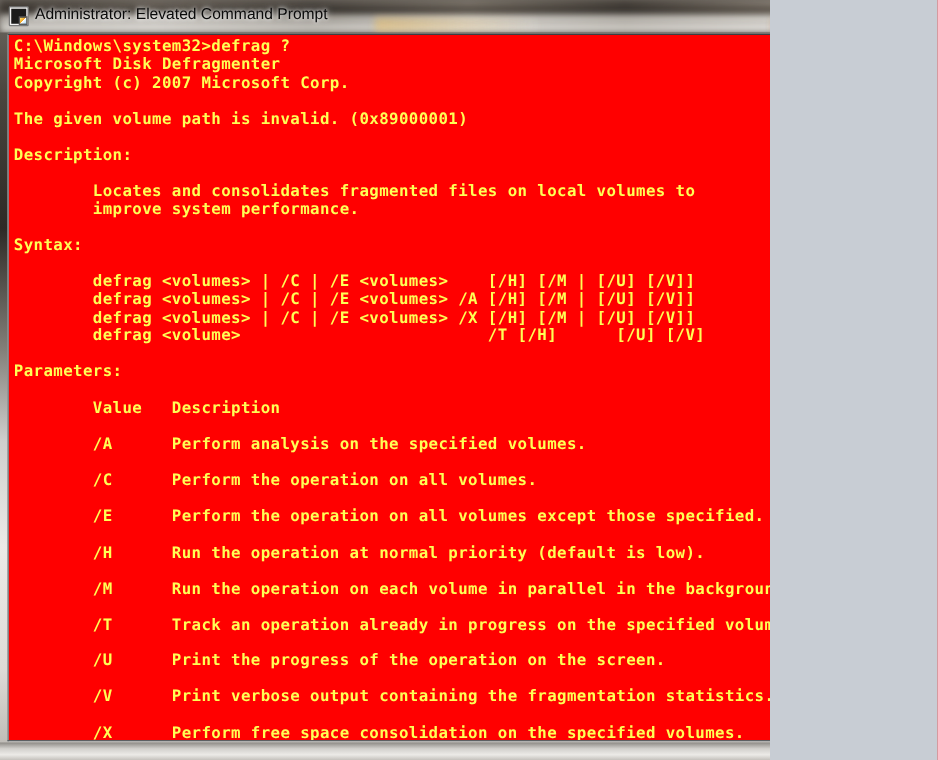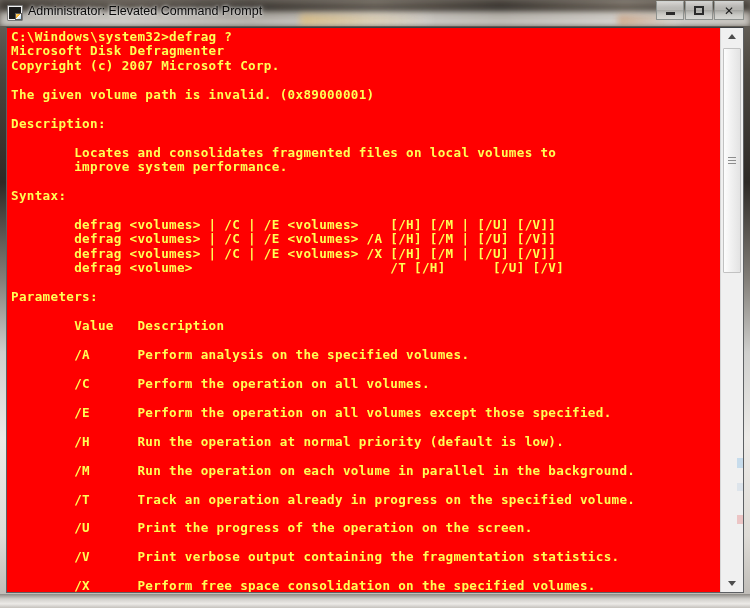--- a/index.html
+++ b/index.html
@@ -11,21 +11,21 @@
     width: 750px;
     height: 608px;
     overflow: hidden;
     font-family: "Liberation Sans", sans-serif;
   }
 
   
   #window {
     position: absolute;
     left: 0; top: 0;
-    width: 750px;
+    width: 616px;
     height: 608px;
     box-sizing: border-box;
     background: linear-gradient(180deg,
         #6f6a63 0%,
         #4b463f 12%,
         #2e2a26 30%,
         #837f79 46%,
         #cfcfcd 58%,
         #eceae7 72%,
         #dedbd6 88%,

